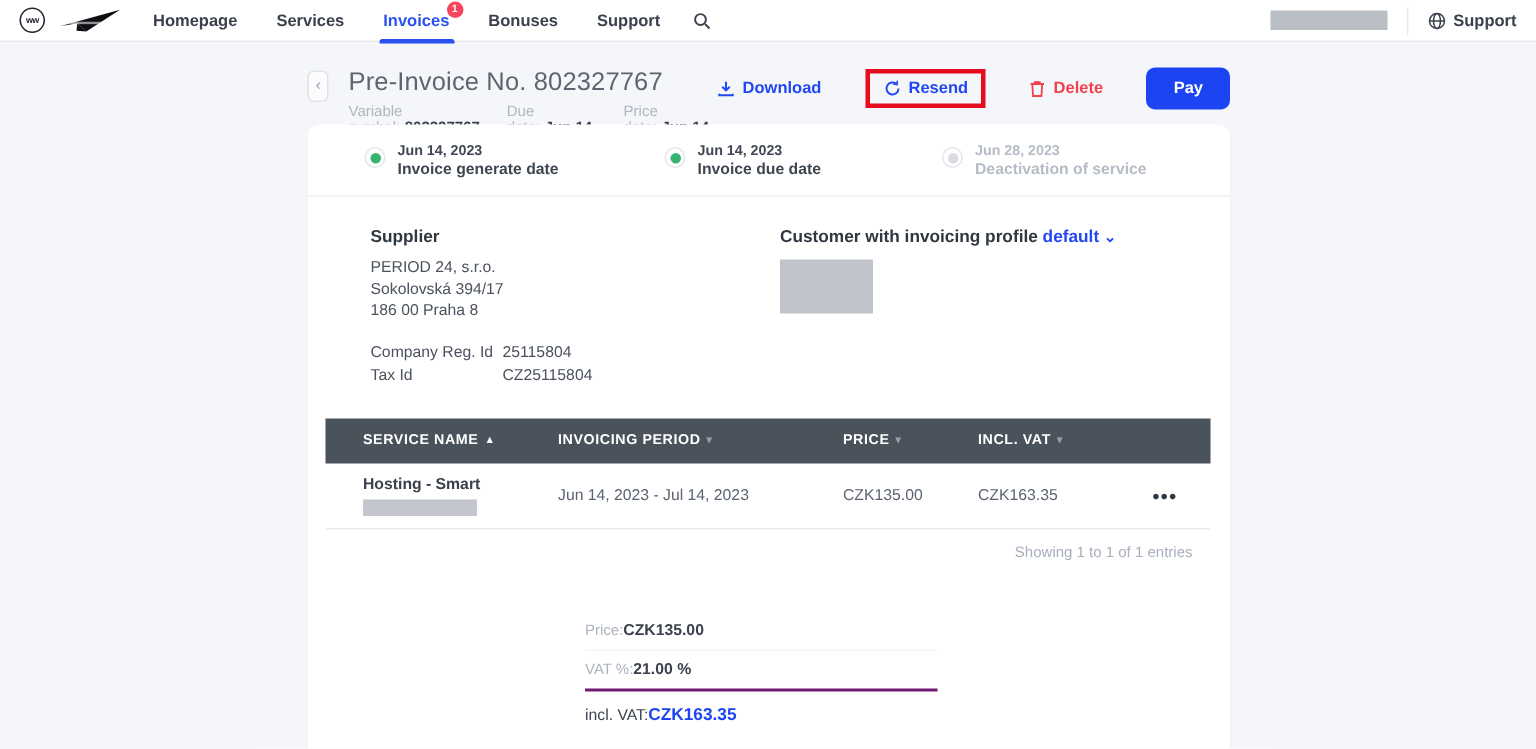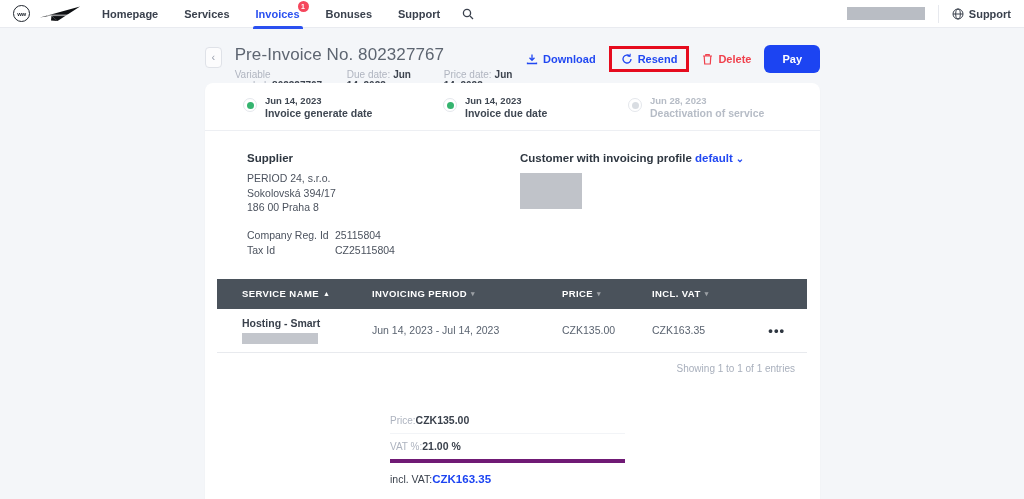--- a/index.html
+++ b/index.html
@@ -51,21 +51,21 @@
   }
   .back-btn {
     width:21px; height:21px; margin-top:2px; border:1px solid #dfe2e8; border-radius:4px;
     background:#fcfcfd; color:#9aa1ad; font-size:11px; line-height:19px; text-align:center; cursor:pointer;
   }
   .title-block { margin-left:13px; }
   .page-title { font-size:17px; font-weight:500; color:#5d6571; letter-spacing:.1px; }
   .meta-row { display:flex; gap:18px; margin-top:4px; font-size:10px; }
   .meta-label { color:#b0b5c0; }
   .meta-value { color:#3c434e; font-weight:700; margin-left:3px; }
-  .header-actions { margin-left:auto; display:flex; align-items:center; gap:13px; }
+  .header-actions { margin-left:auto; display:flex; align-items:center; gap:29px; }
   .link-btn {
     display:flex; align-items:center; gap:5px; font-size:11px; font-weight:700;
     color:#2148f2; background:none; border:none; cursor:pointer;
     font-family:"Liberation Sans", sans-serif;
   }
   .link-btn.danger { color:#f0414d; }
   .annotation-box { border:3px solid #e60c1e; padding:4px 9px; }
   .pay-btn {
     background:#1c44f2; color:#fff; border:none; border-radius:6px;
     font-size:11px; font-weight:700; padding:8px 18px; cursor:pointer;
@@ -124,21 +124,21 @@
   .redact-svc { width:76px; height:11px; margin-top:4px; background:#c3c6cc; }
   .row-menu { text-align:right; padding-right:22px !important; font-weight:700; color:#2f3741; font-size:13px; letter-spacing:1px; cursor:pointer; }
 
   .entries-note { text-align:right; margin:10px 25px 0 0; font-size:10px; color:#a8afbc; }
 
   
   .summary { margin:34px 0 0 185px; width:235px; }
   .srow { display:flex; justify-content:flex-start; align-items:center; padding:6px 0 7px; border-bottom:1px solid #f2f4f7; }
   .srow .s-label { font-size:10px; color:#adb3bf; }
   .srow .s-value { font-size:10.5px; font-weight:700; color:#3a414c; }
-  .srow.total { border-bottom:none; border-top:4px solid #701a75; margin-top:-1px; padding-top:10px; }
+  .srow.total { border-bottom:none; border-top:2px solid #701a75; margin-top:-1px; padding-top:10px; }
   .srow.total .s-label { font-size:10.5px; color:#3a414c; }
   .srow.total .s-value { font-size:11.5px; font-weight:800; color:#1c44f2; }
   svg { display:block; }
 </style>
 </head>
 <body>
 
 <header class="navbar">
   <div class="logo-circle">ww</div>
   <div class="logo-plane">

